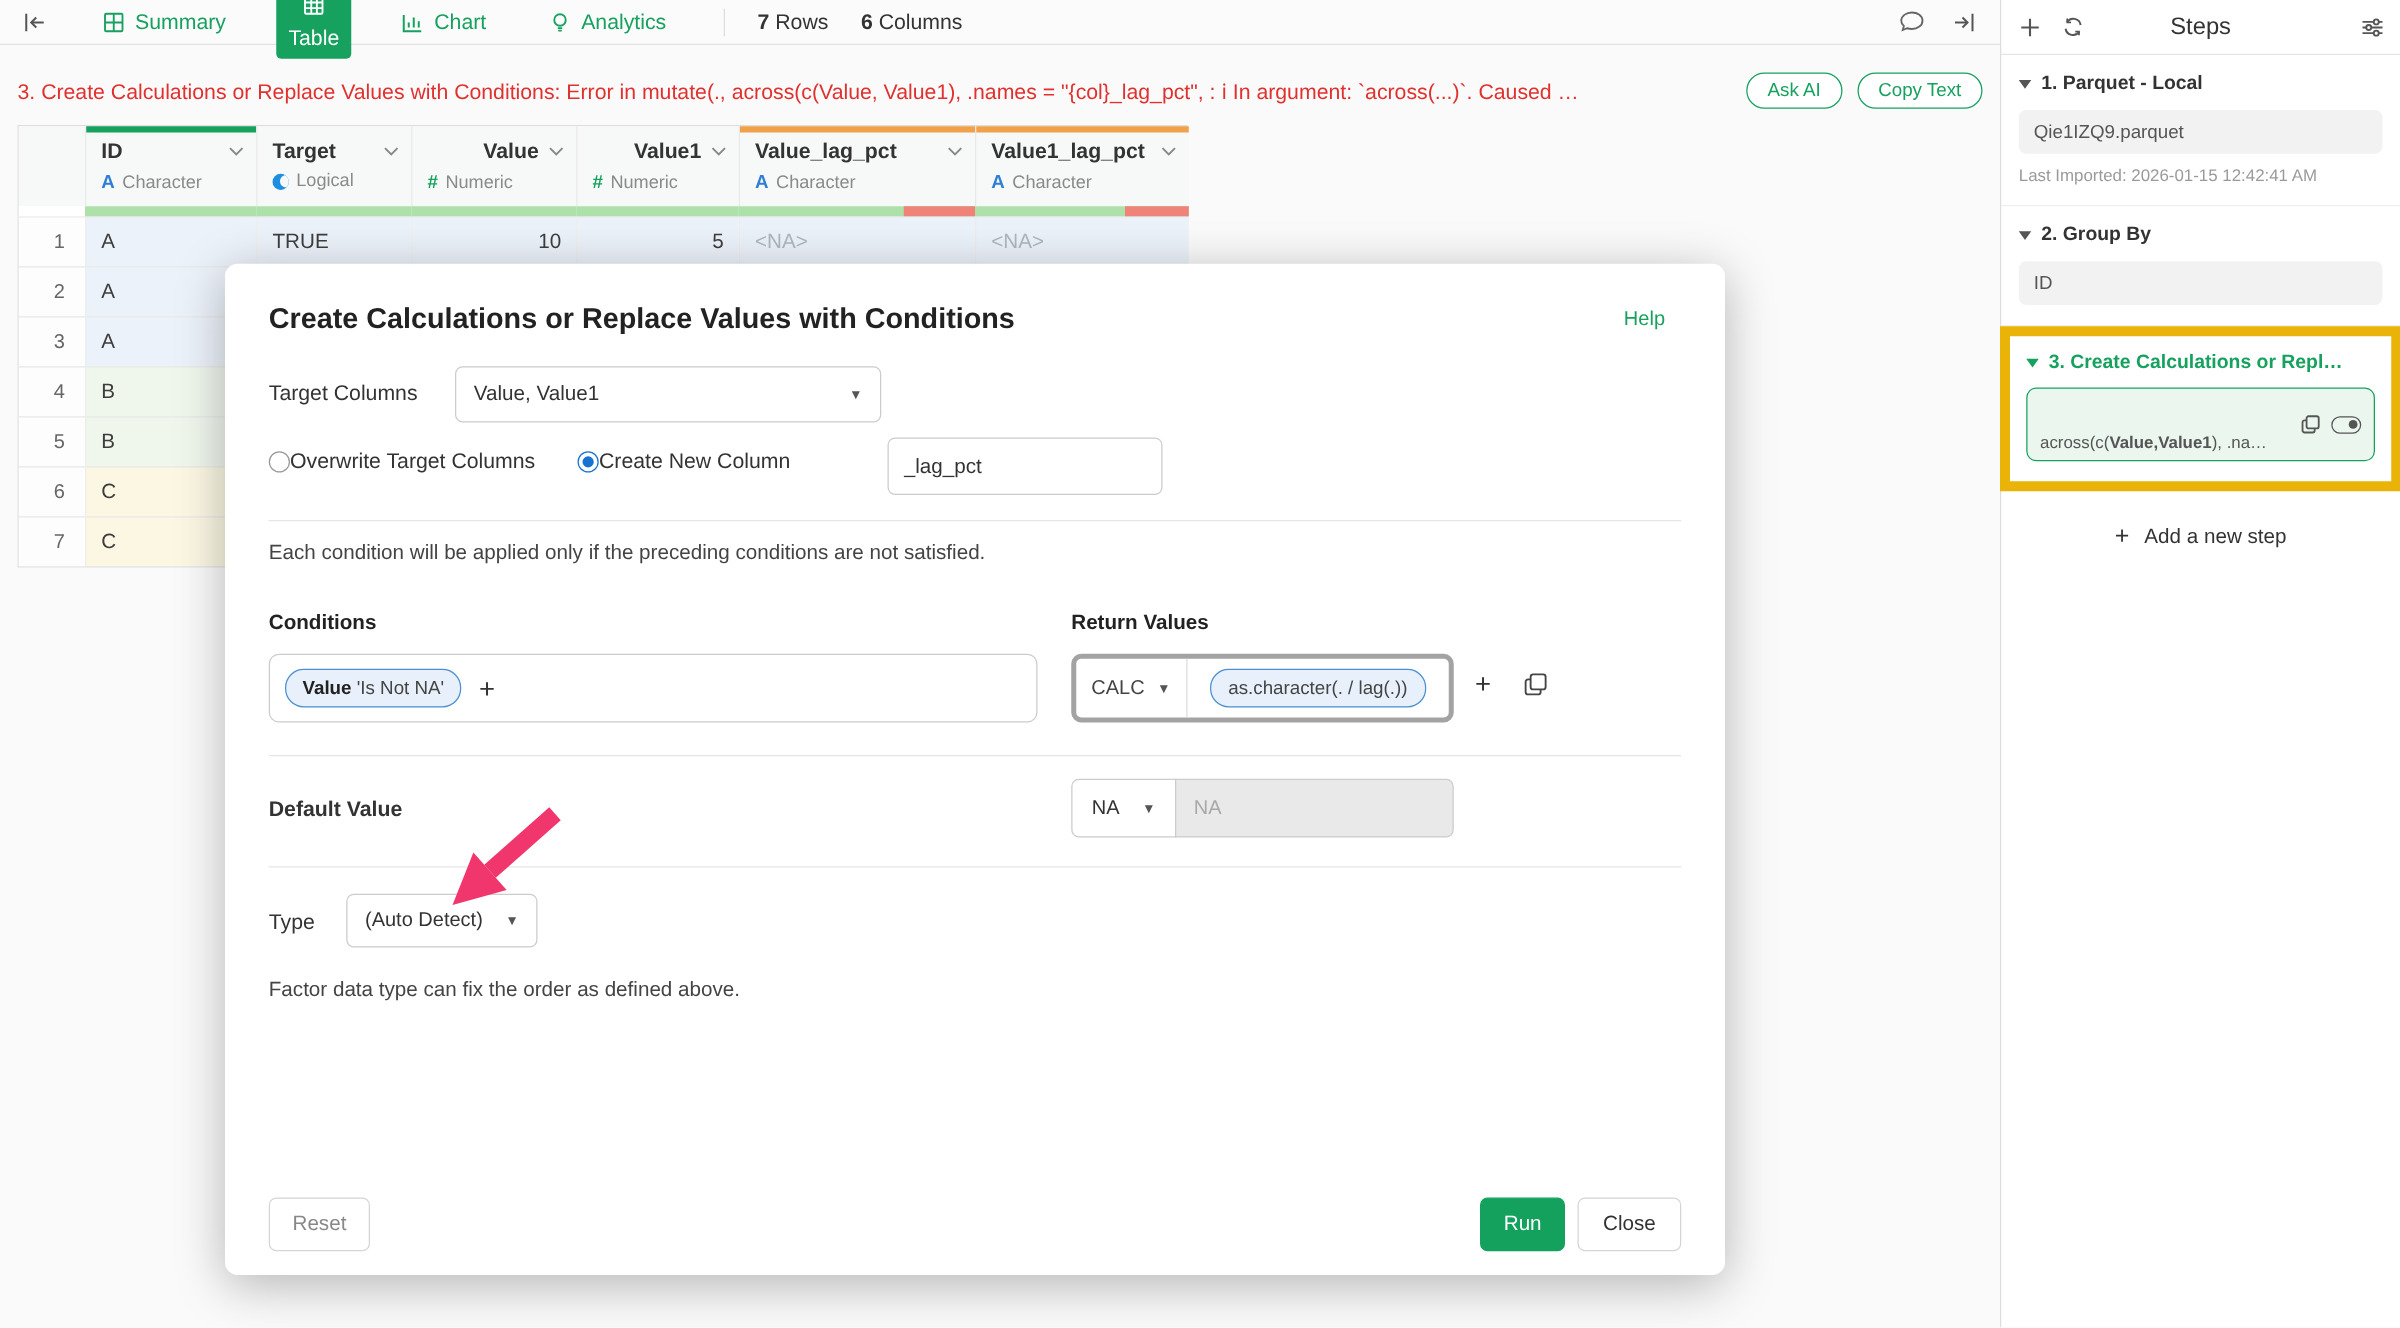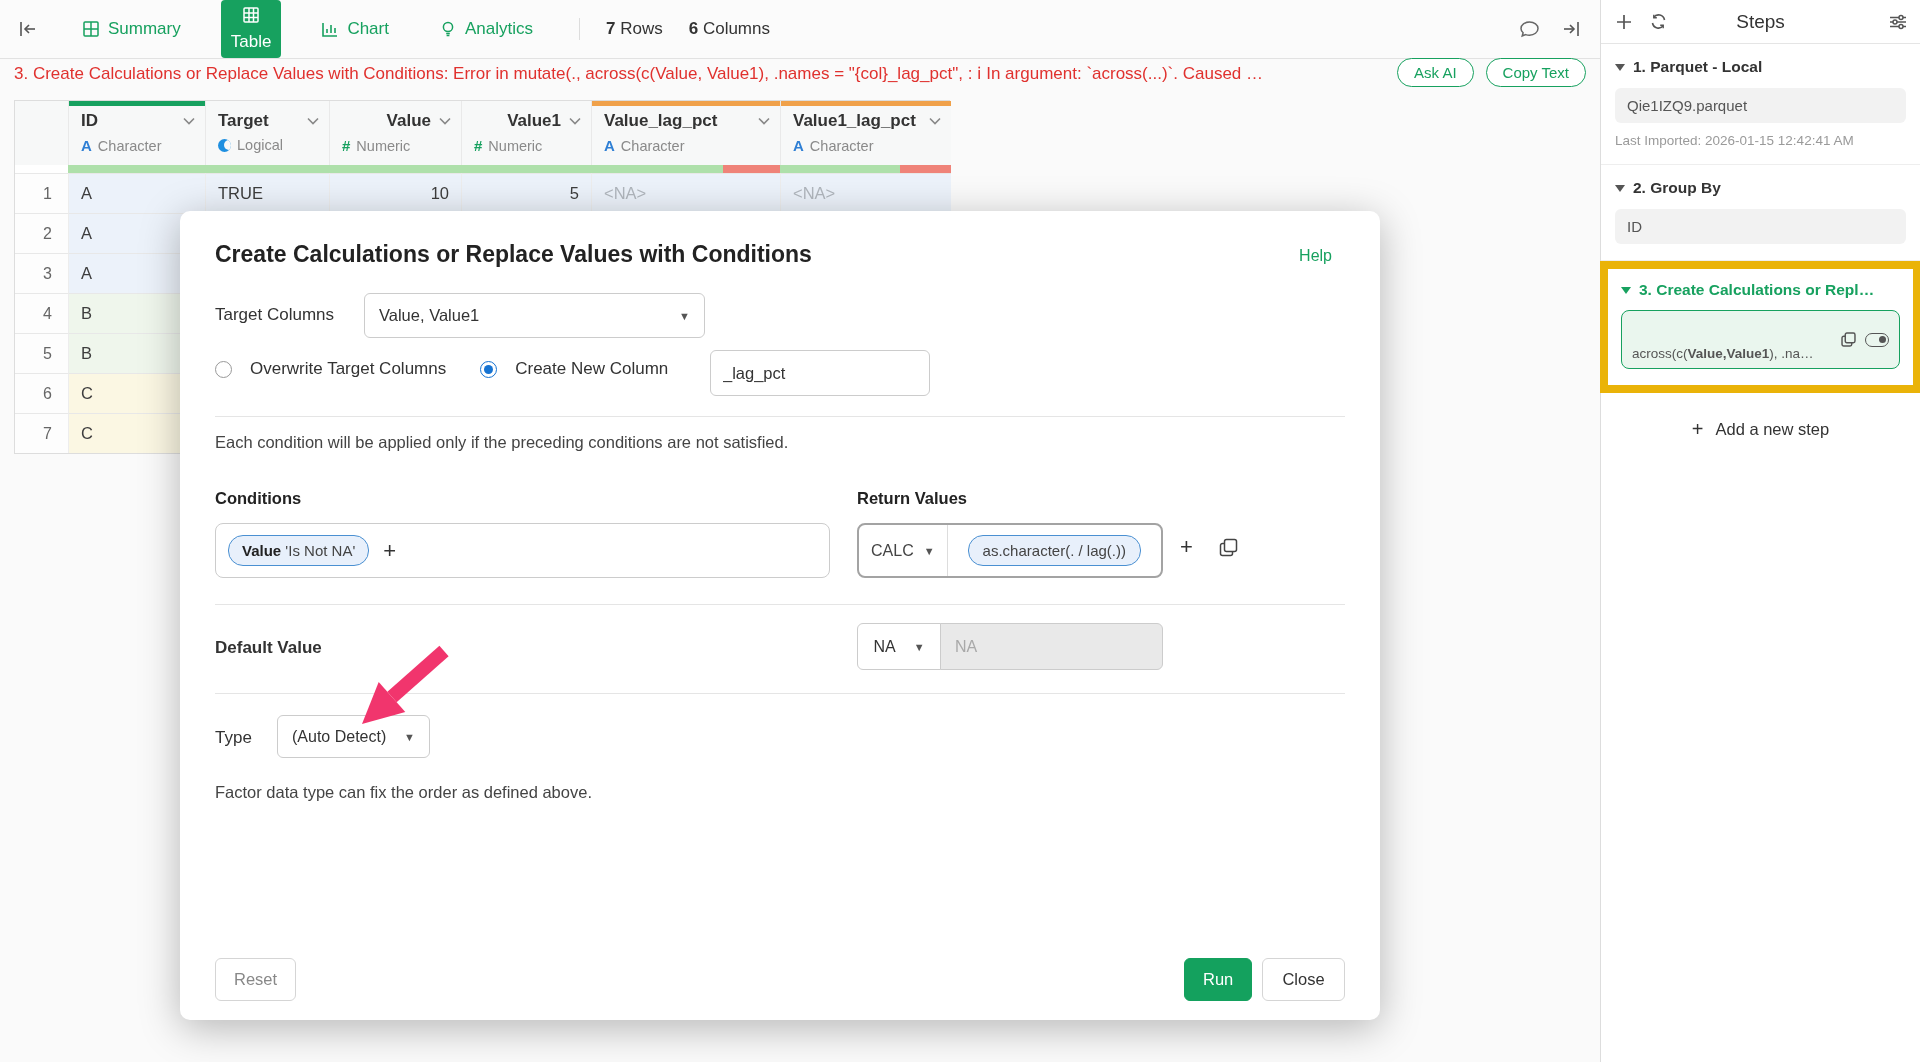--- a/index.html
+++ b/index.html
@@ -1,21 +1,21 @@
 <!DOCTYPE html>
 <html><head>
 <meta charset="utf-8">
 <style>
   * { margin:0; padding:0; box-sizing:border-box; }
   html,body { width:1920px; height:1062px; }
   body { font-family:"Liberation Sans", sans-serif; background:#fafafa; color:#333; overflow:hidden; }
   #app { position:relative; width:1920px; height:1062px; background:#fafafa; }
 
   
-  .topbar { position:absolute; left:0; top:0; width:1600px; height:59px; background:#fbfbfb;
+  .topbar { position:absolute; left:0; top:0; width:1600px; height:36px; background:#fbfbfb;
             border-bottom:1px solid #e2e2e2; display:flex; align-items:center; padding:0 18px; }
   .collapse-btn { margin-right:34px; display:flex; align-items:center; cursor:pointer; }
   .tab { display:flex; align-items:center; gap:8px; color:#17a15f; font-size:17px; margin-right:30px;
          padding:6px 10px; border-radius:4px; cursor:pointer; white-space:nowrap; }
   .tab.active { background:#17a15f; color:#fff;flex-direction:column; }
   .tb-sep { width:1px; height:22px; background:#ddd; margin:0 26px 0 6px; }
   .count { font-size:17px; color:#333; margin-right:26px; white-space:nowrap; }
   .count b { font-weight:700; }
   .tb-spacer { flex:1; }
   .tb-icon { margin-left:22px; display:flex; align-items:center; cursor:pointer; }
@@ -62,36 +62,36 @@
   .modal { position:absolute; left:180px; top:211px; width:1200px; height:809px; background:#fff;
            border-radius:10px; box-shadow:0 8px 40px rgba(0,0,0,.28); z-index:5; }
   .m-title { position:absolute; left:35px; top:30px; font-size:23px; font-weight:700; color:#222; }
   .m-help { position:absolute; right:48px; top:36px; font-size:16px; color:#17a15f; cursor:pointer; }
   .m-label { position:absolute; font-size:17px; color:#333; }
   .m-select { position:absolute; border:1px solid #ccc; border-radius:6px; background:#fff; display:flex;
               align-items:center; padding:0 14px; font-size:16.5px; color:#333; cursor:pointer; }
   .m-select .grow { flex:1; }
   .caret { font-size:11px; color:#555; margin-left:10px; }
   .radio-row { position:absolute; left:35px; top:148px; display:flex; align-items:center; gap:34px; }
-  .radio { display:flex; align-items:center; gap:18px; font-size:17px; color:#333; cursor:pointer; }
+  .radio { display:flex; align-items:center; gap:0; font-size:17px; color:#333; cursor:pointer; }
   .rdot { width:17px; height:17px; border:1.5px solid #999; border-radius:50%; background:#fff; position:relative; }
   .rdot.sel { border-color:#1673d2; }
   .rdot.sel::after { content:""; position:absolute; left:3px; top:3px; width:9px; height:9px; border-radius:50%; background:#1673d2; }
   .m-input { position:absolute; border:1px solid #ccc; border-radius:6px; font-size:16.5px; color:#333;
              padding:0 12px; font-family:"Liberation Sans", sans-serif; background:#fff; }
   .m-hr { position:absolute; left:35px; right:35px; height:1px; background:#e5e5e5; }
   .m-note { position:absolute; left:35px; top:222px; font-size:16.5px; color:#444; }
   .sec-label { position:absolute; font-size:16.5px; font-weight:700; color:#222; }
   .cond-box { position:absolute; left:35px; top:312px; width:615px; height:55px; border:1px solid #ccc;
               border-radius:8px; display:flex; align-items:center; padding:0 12px; gap:14px; }
   .chip { border:1.5px solid #4a90d2; background:#e8f0fb; border-radius:15px; padding:6px 13px;
           font-size:15px; color:#444; white-space:nowrap; cursor:pointer; }
   .chip b { color:#222; }
   .plus-glyph { font-size:22px; color:#333; line-height:1; cursor:pointer; }
-  .rv-box { position:absolute; left:677px; top:312px; width:306px; height:55px; border:2px solid #a3a3a3;
+  .rv-box { position:absolute; left:677px; top:312px; width:306px; height:55px; border:4px solid #a3a3a3;
             border-radius:8px; display:flex; align-items:center; }
   .calc-dd { display:flex; align-items:center; padding:0 12px; font-size:16px; color:#444; height:100%;
              border-right:1px solid #ddd; cursor:pointer; white-space:nowrap; }
   .rv-pill { margin:0 auto; border:1.5px solid #4a90d2; background:#e8f0fb; border-radius:15px;
              padding:6px 14px; font-size:15px; color:#444; white-space:nowrap; cursor:pointer; }
   .icon-abs { position:absolute; display:flex; align-items:center; cursor:pointer; }
   .na-select { position:absolute; left:677px; top:412px; width:84px; height:47px; border:1px solid #ccc;
                border-radius:6px 0 0 6px; background:#fff; display:flex; align-items:center; justify-content:center;
                gap:8px; font-size:16px; color:#333; cursor:pointer; }
   .na-input { position:absolute; left:760px; top:412px; width:223px; height:47px; border:1px solid #ccc;

